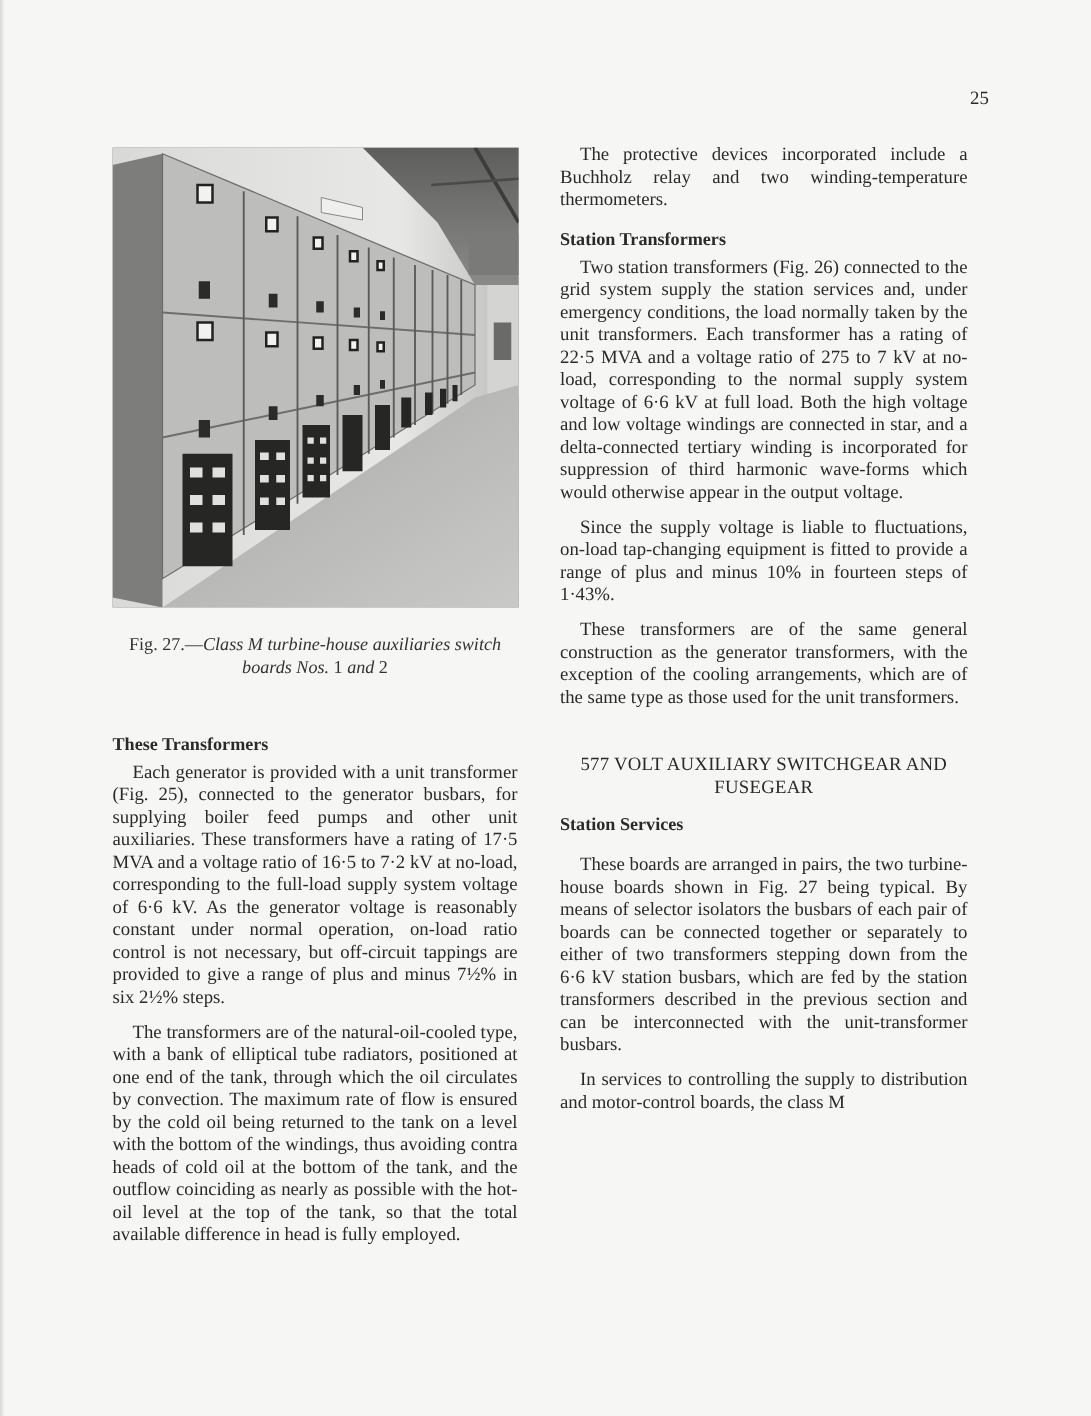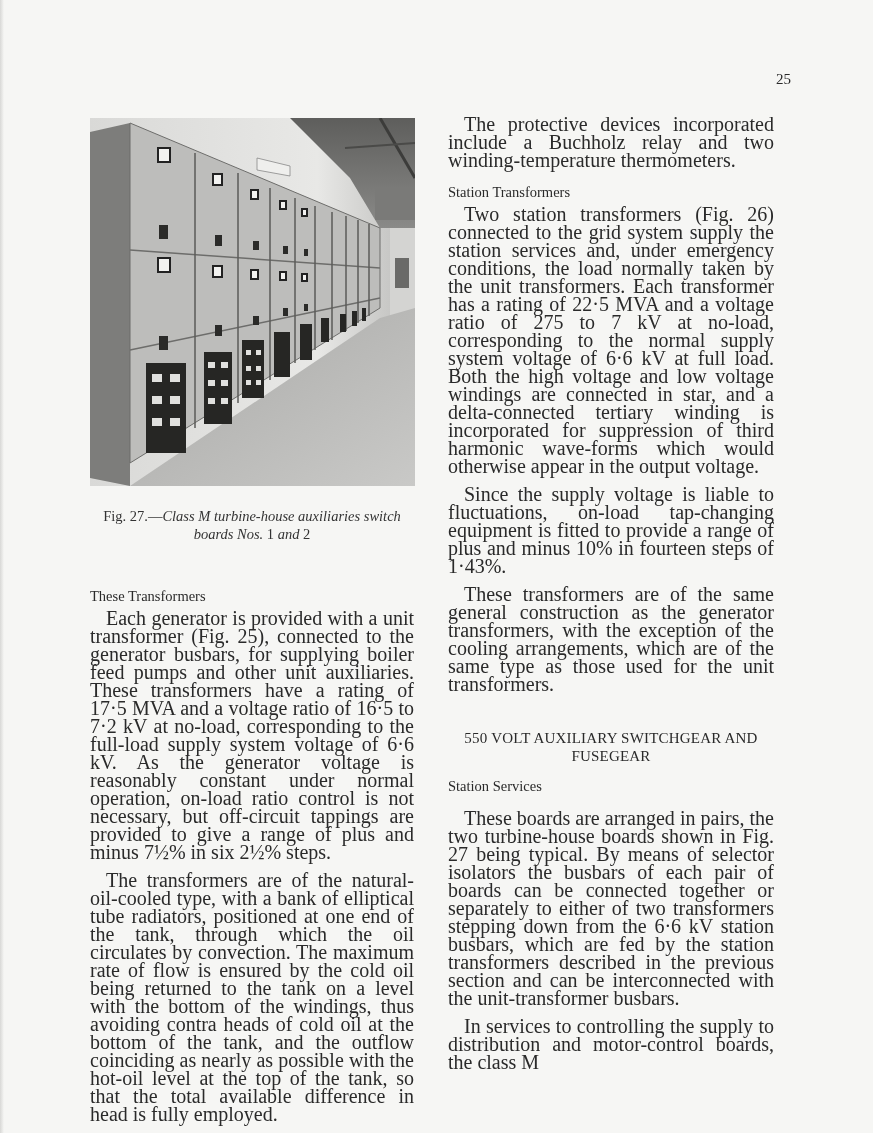--- a/index.html
+++ b/index.html
@@ -53,29 +53,29 @@
       font-size: 14.5px;
       line-height: 18px;
       margin-top: 21px;
       color: #333;
       text-align-last: center;
     }
     .caption .upright {
       font-style: normal;
     }
     h3.subhead {
-      font-weight: normal;
+      font-weight: bold;
       font-size: 14.5px;
       margin: 0;
       line-height: 18px;
       color: #2a2a2a;
     }
     p.body {
       margin: 0;
-      font-size: 20px;
+      font-size: 15px;
       line-height: 18px;
       text-align: justify;
       text-indent: 16px;
       hyphens: none;
     }
     .section-title {
       font-size: 15px;
       line-height: 18px;
       text-align: center;
       letter-spacing: 0.2px;
@@ -226,21 +226,21 @@
   <h3 class="subhead">Station Transformers</h3>
   <div style="height:4px"></div>
   <p class="body">Two station transformers (Fig. 26) connected to the grid system supply the station services and, under emergency conditions, the load normally taken by the unit transformers.  Each transformer has a rating of 22·5 MVA and a voltage ratio of 275 to 7 kV at no-load, corresponding to the normal supply system voltage of 6·6 kV at full load.  Both the high voltage and low voltage windings are connected in star, and a delta-connected tertiary winding is incorporated for suppression of third harmonic wave-forms which would otherwise appear in the output voltage.</p>
   <div style="height:10px"></div>
   <p class="body">Since the supply voltage is liable to fluctuations, on-load tap-changing equipment is fitted to provide a range of plus and minus 10% in fourteen steps of 1·43%.</p>
   <div style="height:10px"></div>
   <p class="body">These transformers are of the same general construction as the generator transformers, with the exception of the cooling arrangements, which are of the same type as those used for the unit transformers.</p>
 
   <div style="height:36px"></div>
   <div class="section-title">
-    <div>550 VOLT AUXILIARY SWITCHGEAR AND</div>
+    <div>577 VOLT AUXILIARY SWITCHGEAR AND</div>
     <div>FUSEGEAR</div>
   </div>
   <div style="height:12px"></div>
 
   <h3 class="subhead">Station Services</h3>
   <div style="height:4px"></div>
   <div style="height:10px"></div>
   <p class="body">These boards are arranged in pairs, the two turbine-house boards shown in Fig. 27 being typical.  By means of selector isolators the busbars of each pair of boards can be connected together or separately to either of two transformers stepping down from the 6·6 kV station busbars, which are fed by the station transformers described in the previous section and can be interconnected with the unit-transformer busbars.</p>
   <div style="height:10px"></div>
   <p class="body">In services to controlling the supply to distribution and motor-control boards, the class M</p>

